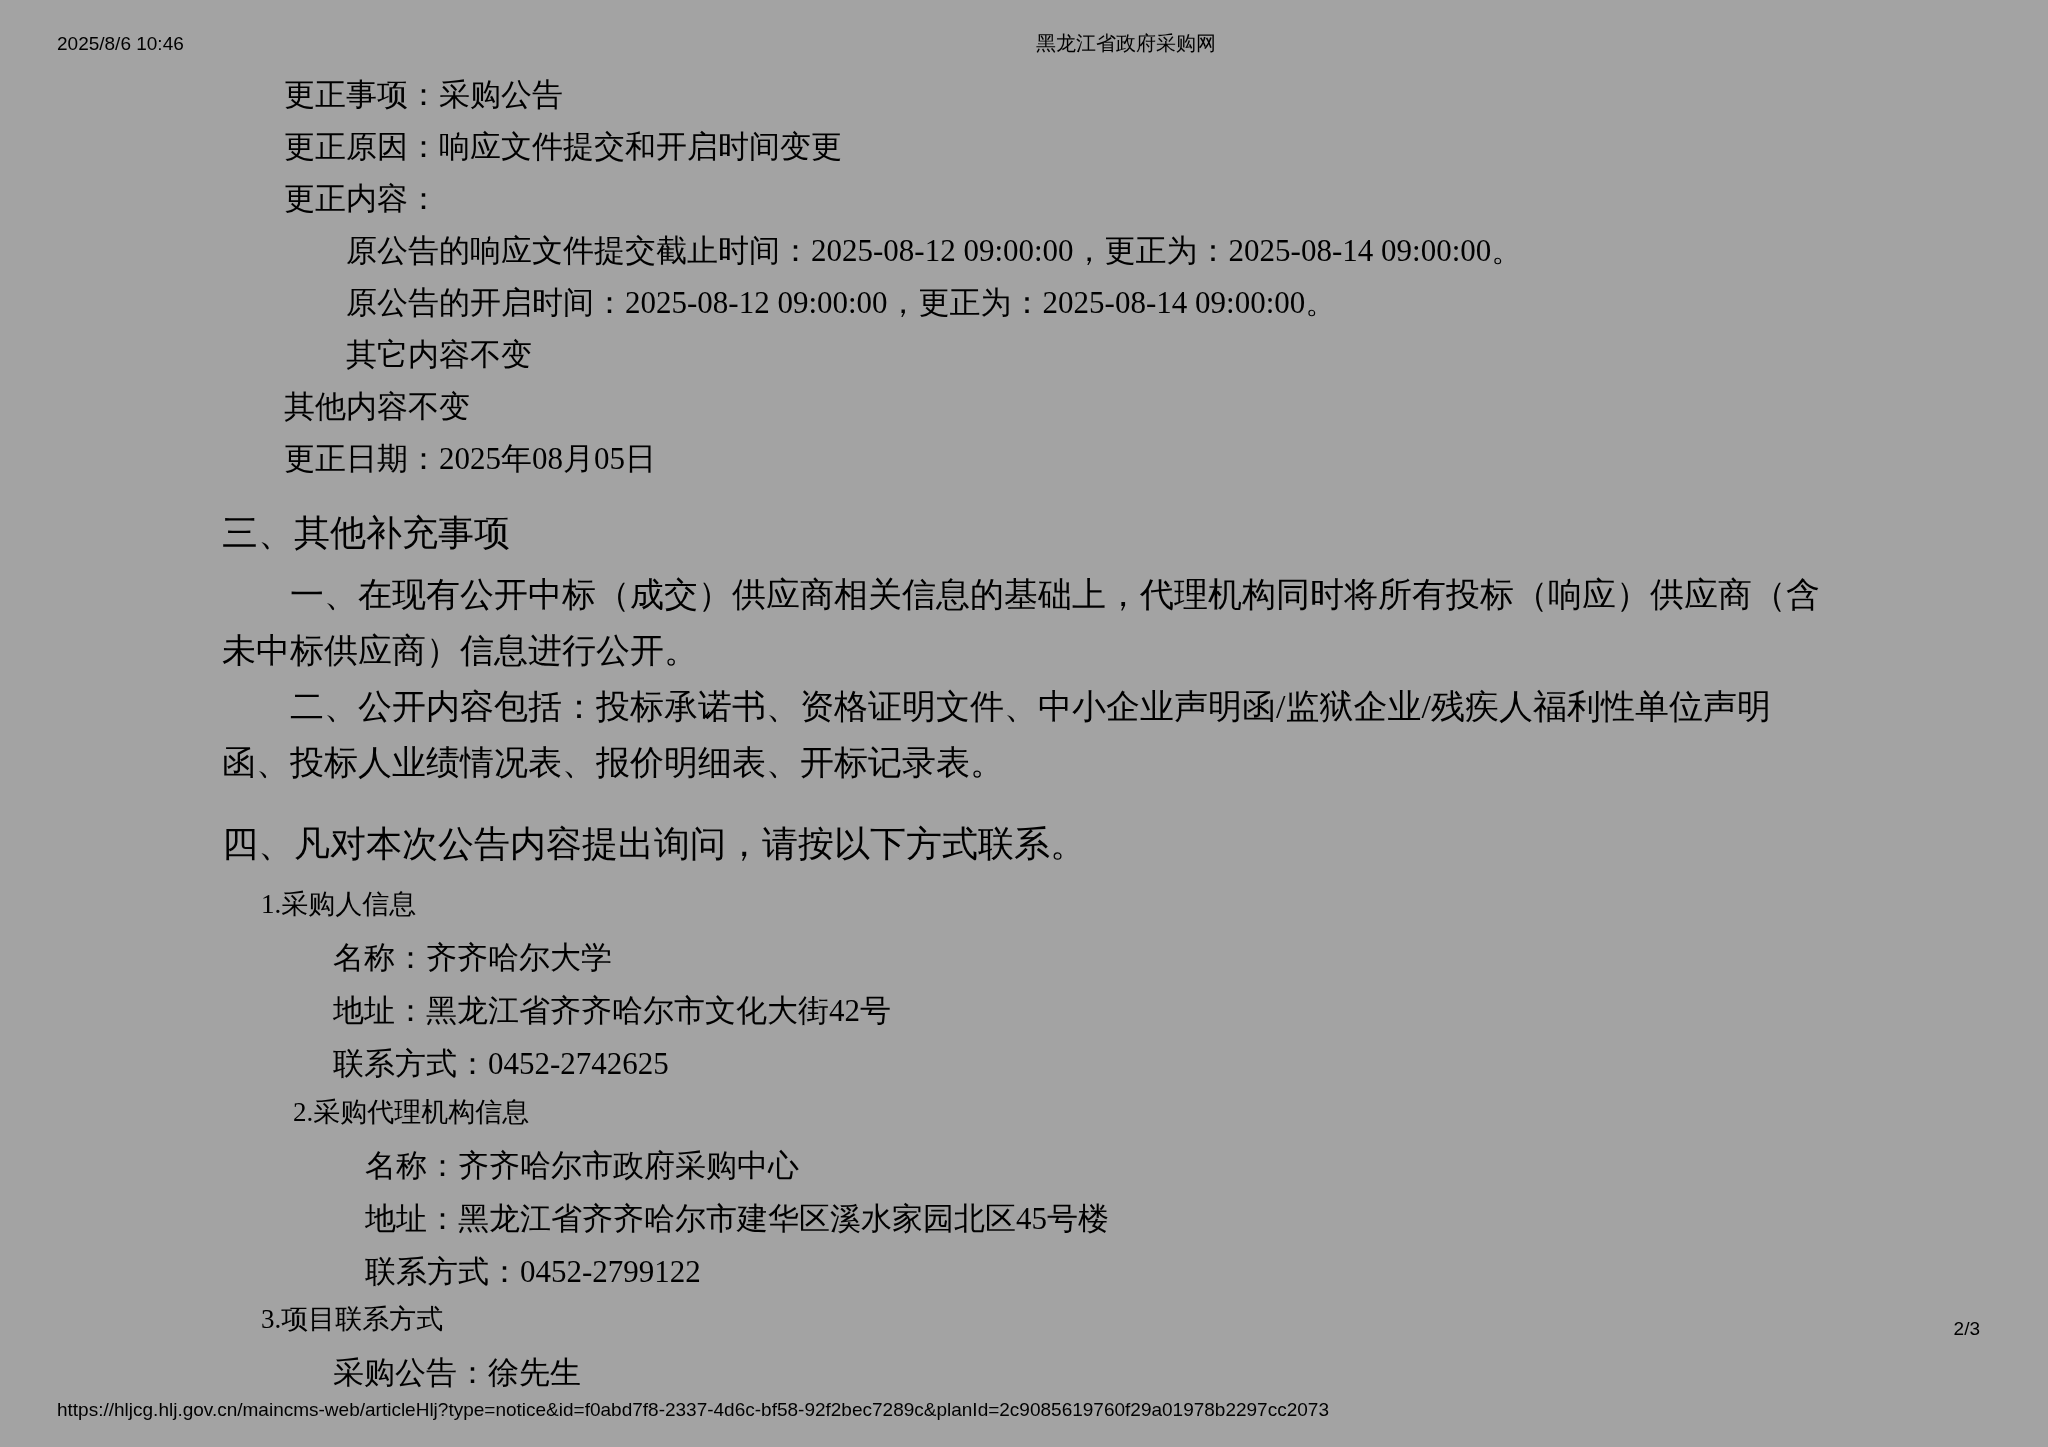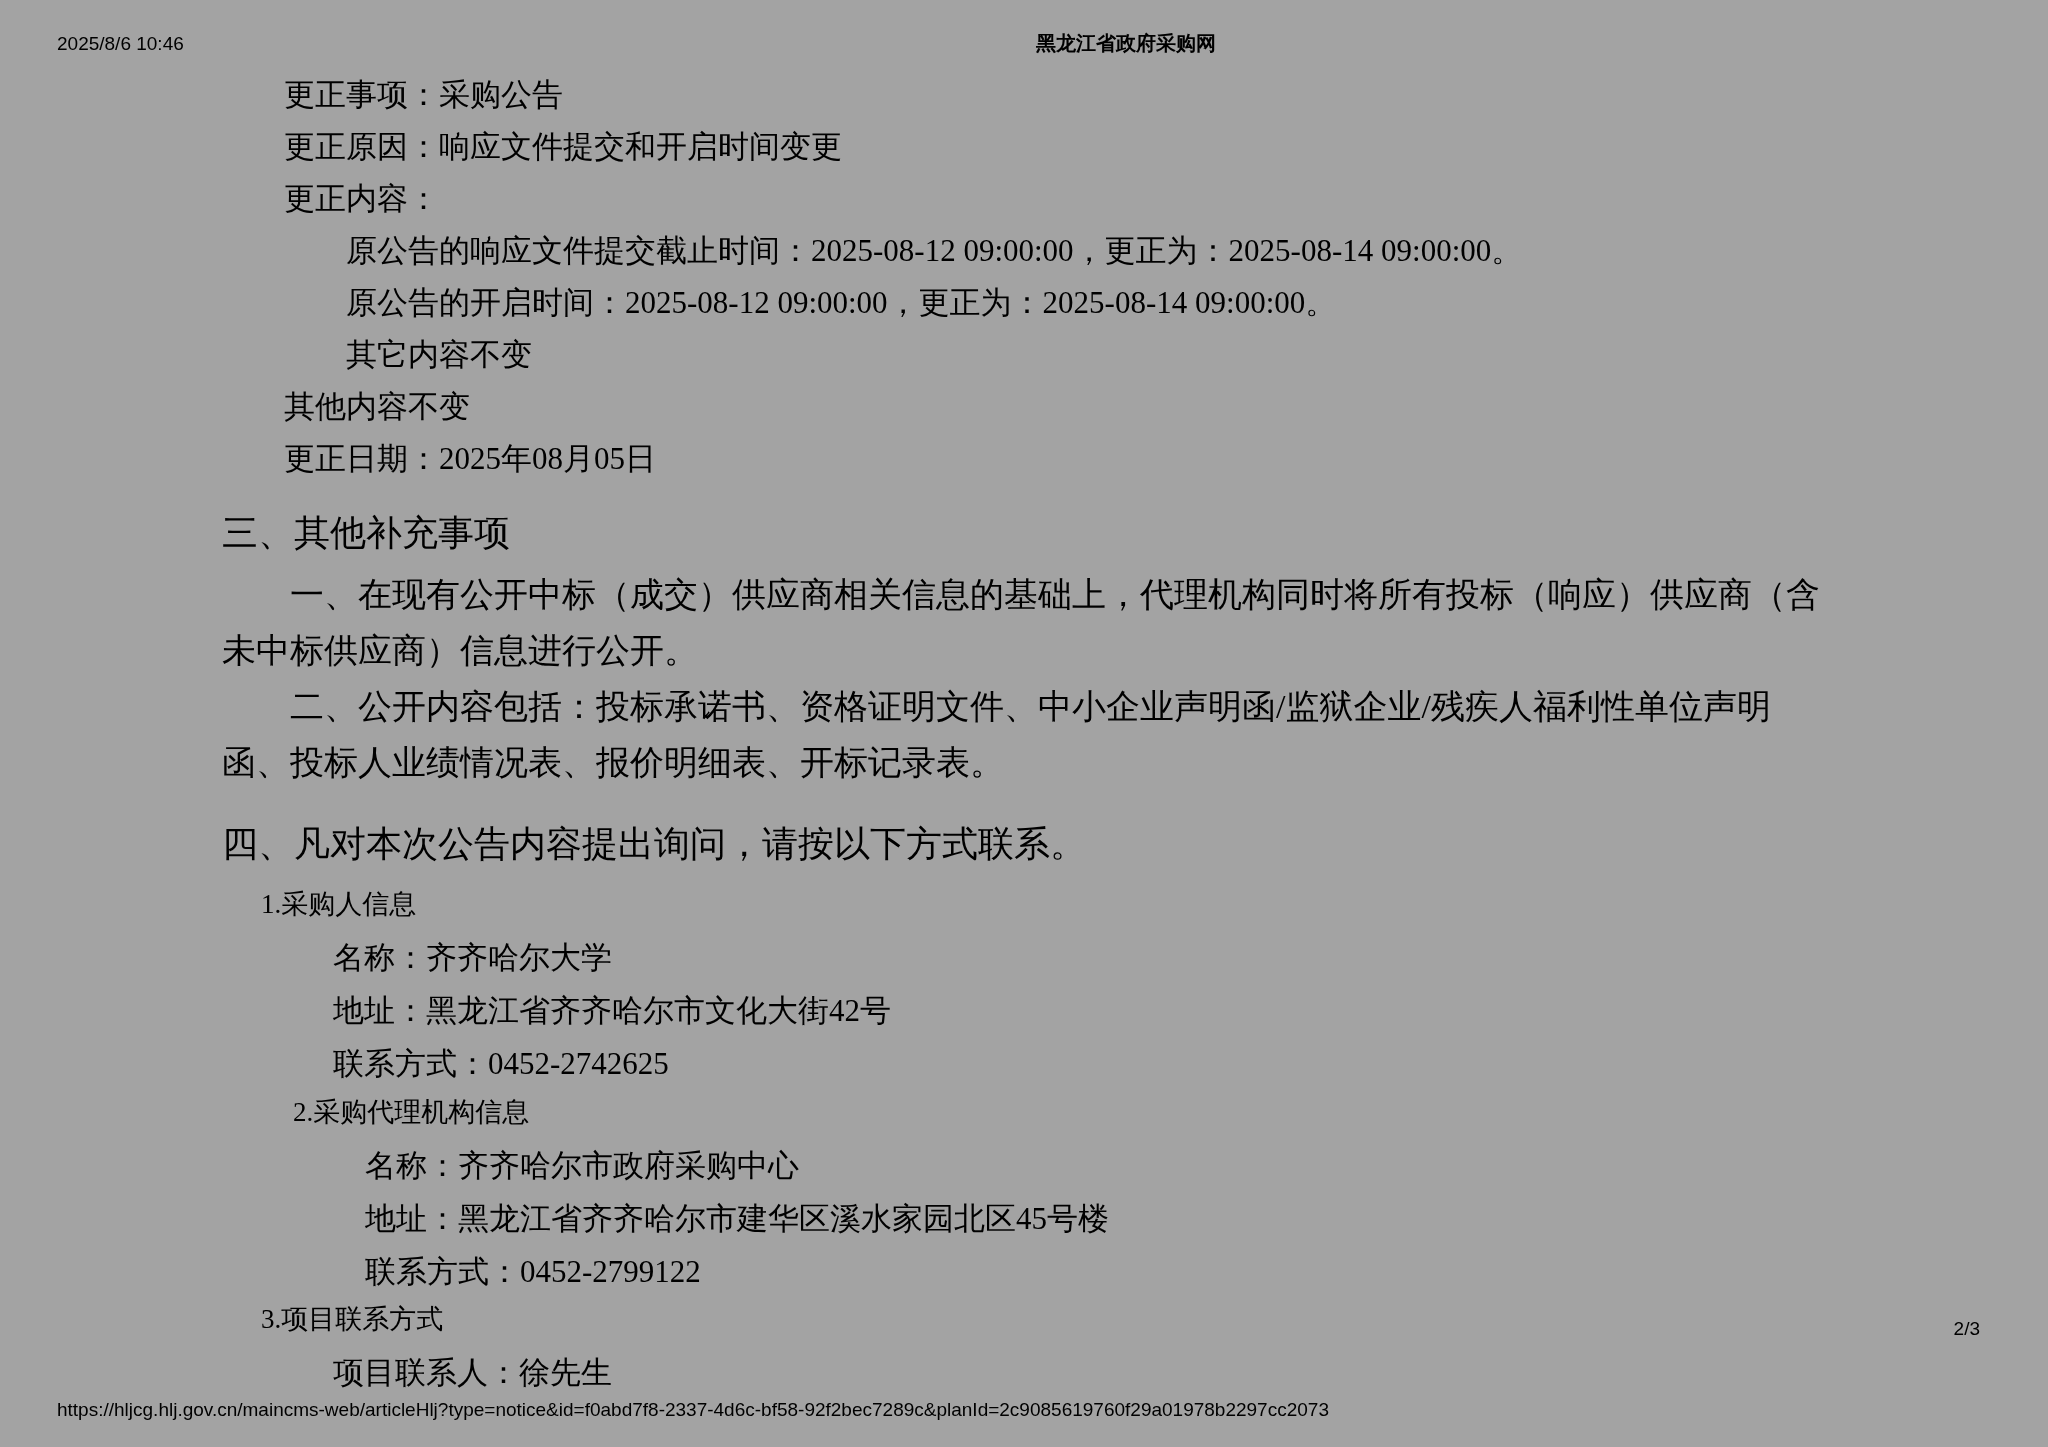--- a/index.html
+++ b/index.html
@@ -10,21 +10,21 @@
     overflow:hidden;
     font-family:"Liberation Serif","DejaVu Serif",serif;
   }
   
   .print-meta{
     position:absolute;
     font-family:"Liberation Sans","DejaVu Sans",sans-serif;
     font-size:19px;line-height:24px;color:#000;white-space:nowrap;
   }
   #print-date{left:57px;top:32px;}
-  #site-title{left:1126px;top:31px;transform:translateX(-50%);font-weight:700;font-size:20px;}
+  #site-title{left:1126px;top:31px;transform:translateX(-50%);font-weight:400;font-size:20px;}
   #footer-url{left:57px;top:1398px;}
   #page-indicator{right:68px;top:1317px;text-align:right;}
   
   #correction-block{position:absolute;left:0;top:69px;width:2048px;padding-left:12px;}
   .corr-line{
     padding-left:272px;
     font-size:31px;line-height:52px;white-space:nowrap;
   }
   .corr-line.sub{padding-left:334px;}
   
@@ -96,19 +96,19 @@
 
   <div id="contact-group-2" class="contact-group">
     <div class="group-label">2.采购代理机构信息</div>
     <div class="detail-line">名称：齐齐哈尔市政府采购中心</div>
     <div class="detail-line">地址：黑龙江省齐齐哈尔市建华区溪水家园北区45号楼</div>
     <div class="detail-line">联系方式：0452-2799122</div>
   </div>
 
   <div id="contact-group-3" class="contact-group">
     <div class="group-label">3.项目联系方式</div>
-    <div class="detail-line">项目联系人：徐先生</div>
+    <div class="detail-line">采购公告：徐先生</div>
   </div>
 
   <div id="footer-url" class="print-meta">https://hljcg.hlj.gov.cn/maincms-web/articleHlj?type=notice&amp;id=f0abd7f8-2337-4d6c-bf58-92f2bec7289c&amp;planId=2c9085619760f29a01978b2297cc2073</div>
   <div id="page-indicator" class="print-meta">2/3</div>
 
 </div>
 
 </body></html>

